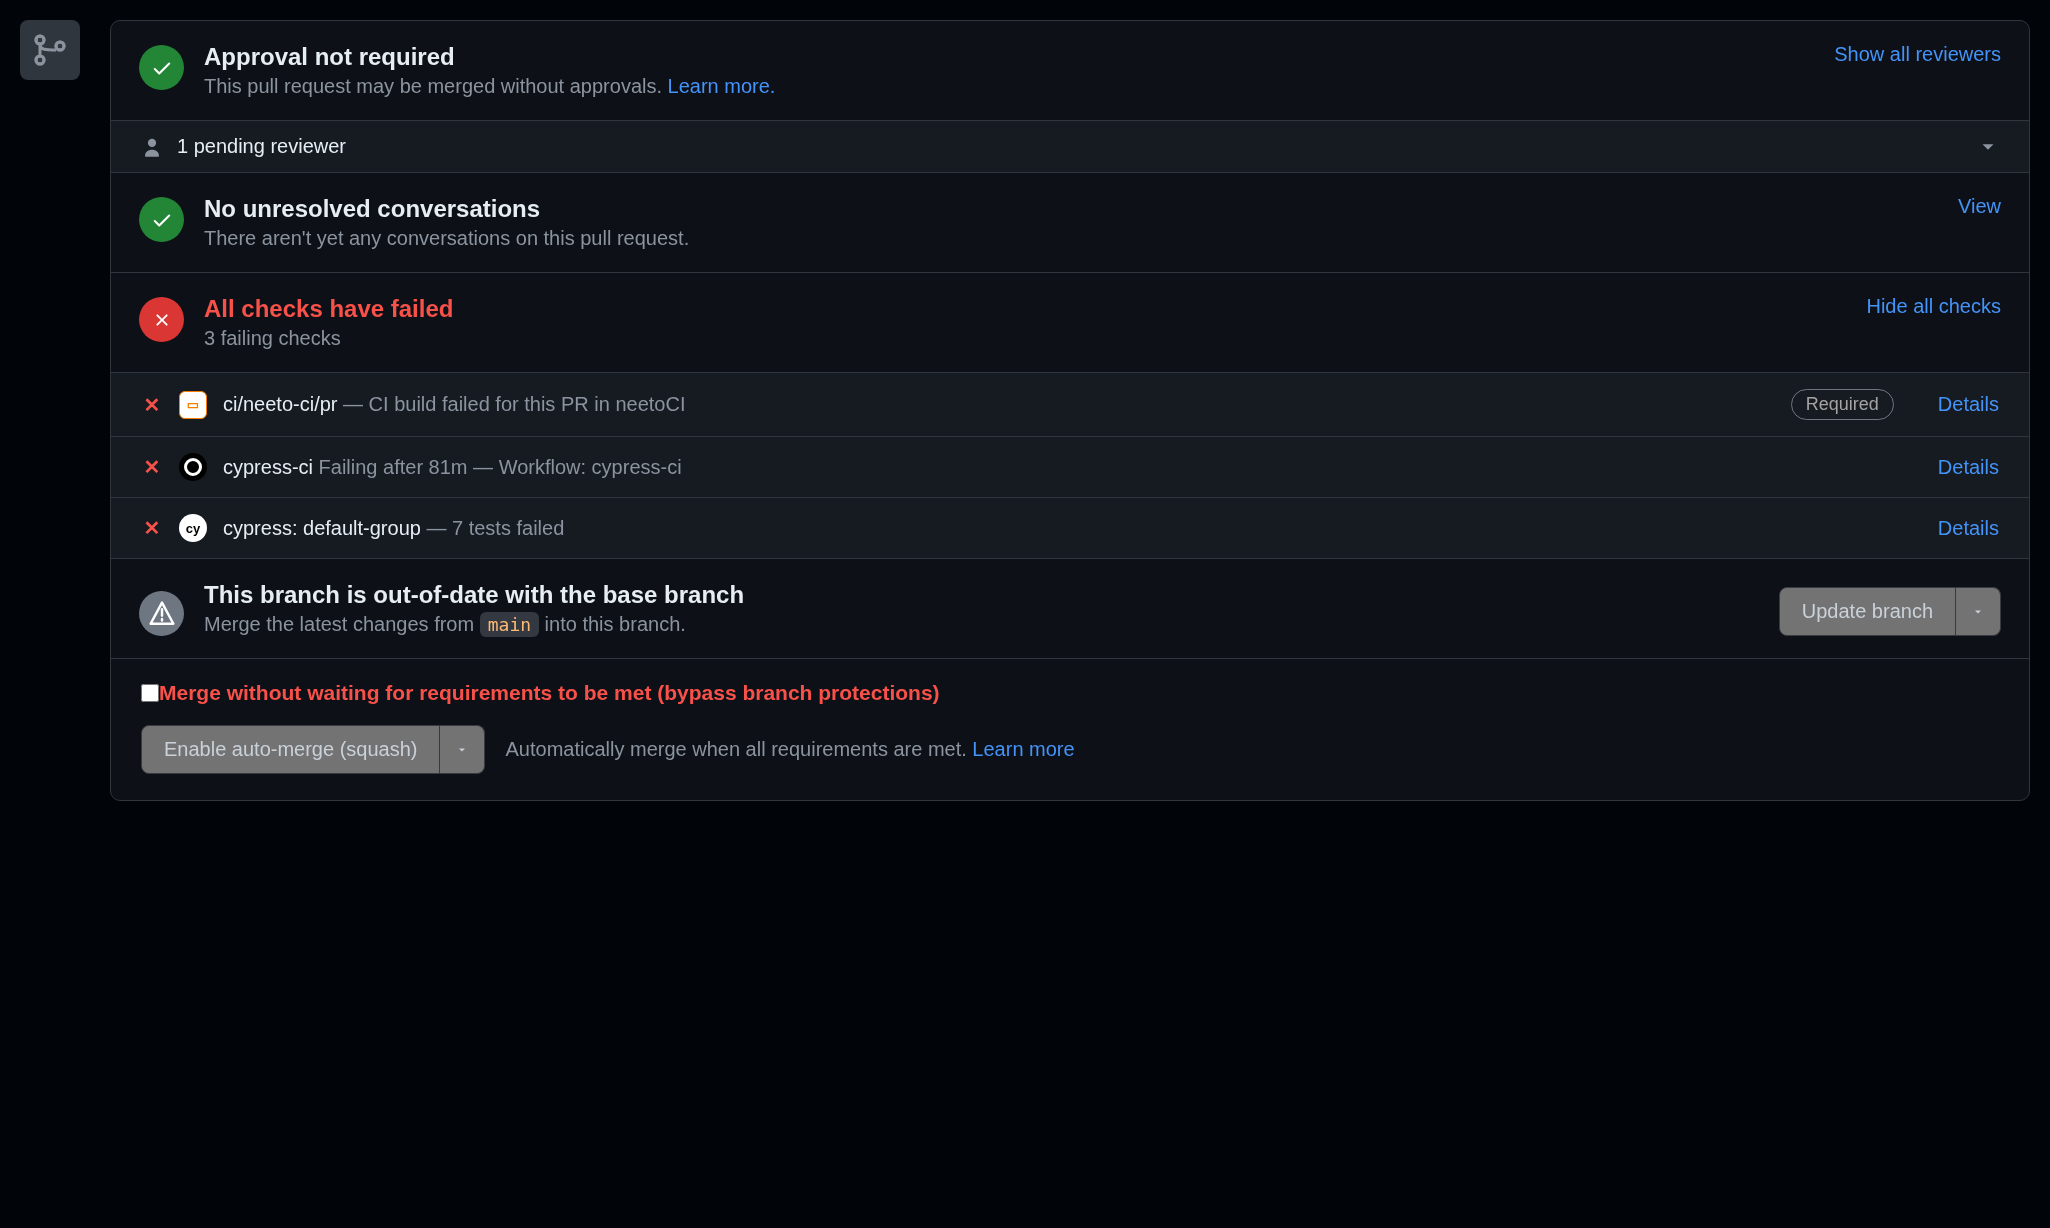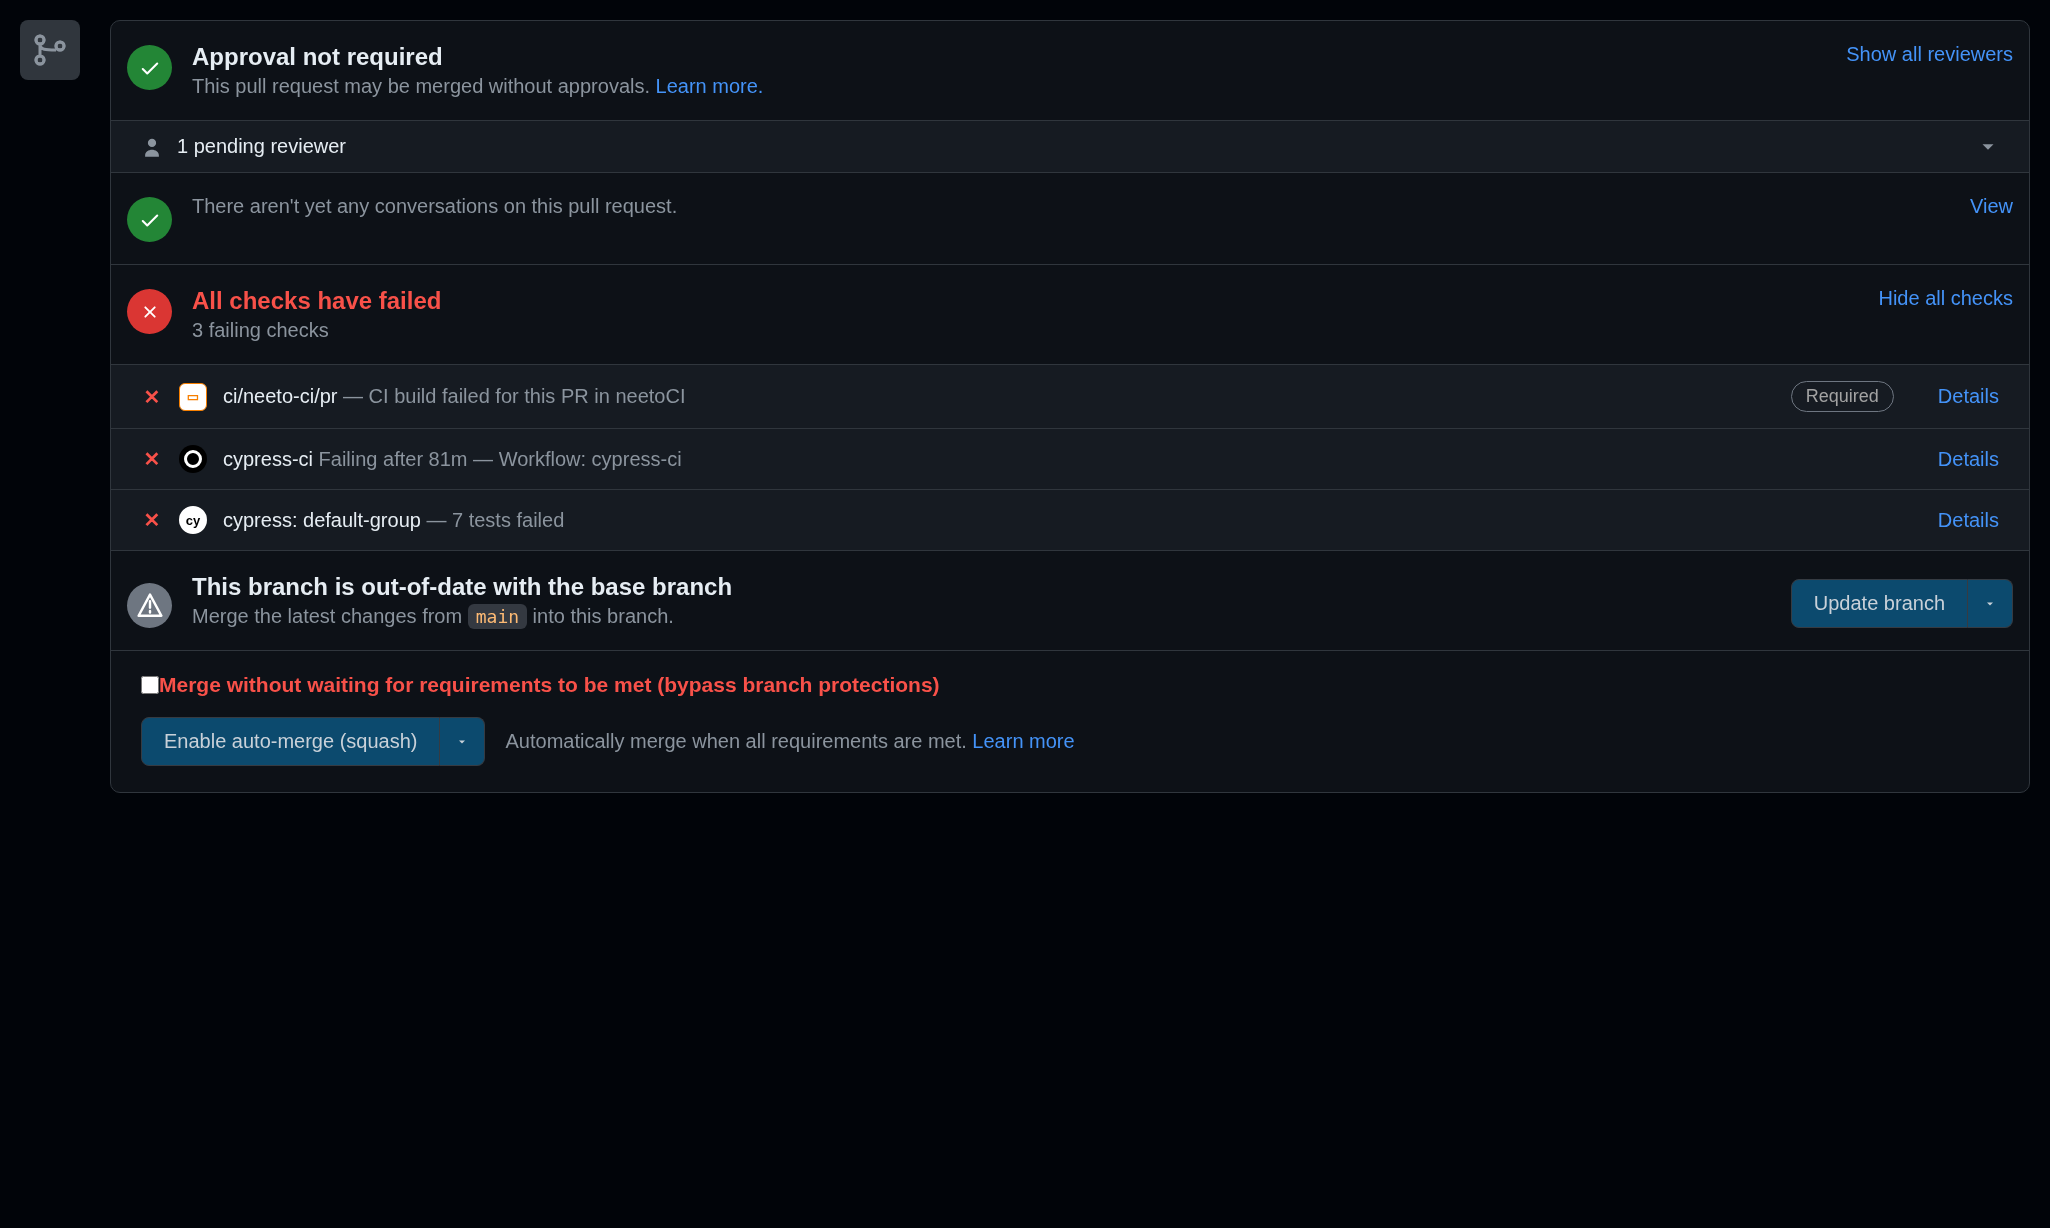--- a/index.html
+++ b/index.html
@@ -39,21 +39,21 @@
   .panel::after {
     content:"";
     position: absolute;
     left: -10px; top: 23px;
     width: 0; height: 0;
     border-top: 11px solid transparent;
     border-bottom: 11px solid transparent;
     border-right: 11px solid #0d1117;
   }
   .section {
-    padding: 22px 16px;
+    padding: 22px 28px;
     border-bottom: 1px solid #30363d;
     display: flex;
     align-items: flex-start;
     gap: 20px;
   }
   .section:last-child { border-bottom: none; }
   .status-circle {
     width: 45px; height: 45px; border-radius: 50%;
     display: flex; align-items: center; justify-content: center;
     flex-shrink: 0; margin-top: 2px;
@@ -97,21 +97,21 @@
   .app-cypress-ci .ring{width:18px;height:18px;border:3px solid #fff;border-radius:50%;}
   .app-cypress { background:#fff; color:#000; border-radius:50%; }
   .check-name { font-weight: 400; color: #e6edf3; }
   .check-desc { color: #8b949e; }
   .badge-req {
     border: 1px solid #6e7681; border-radius: 20px;
     padding: 4px 14px; font-size: 18px; color: #a3a3a3; margin-left: auto;
   }
   .btn-group { margin-left: auto; display:flex; }
   .btn {
-    background: #0c4a6e; color: #c9d1d9;
+    background: #737373; color: #c9d1d9;
     border: 1px solid #363b42; padding: 12px 22px;
     font-size: 20px; font-weight: 500; cursor: pointer;
     display: inline-flex; align-items: center; gap: 8px;
   }
   .btn.main { border-radius: 8px 0 0 8px; }
   .btn.drop { border-radius: 0 8px 8px 0; border-left: none; padding: 12px 16px;}
   .bypass-row {
     padding: 22px 30px 10px;
     display: flex; align-items: center; 
     font-size: 21px; font-weight: 600; color: #f85149;
@@ -169,20 +169,21 @@
         </svg>
     </div>
 
     <div class="section">
       <div class="status-circle green">
         <svg width="22" height="22" viewBox="0 0 16 16" fill="#fff">
             <path d="M13.78 4.22a.75.75 0 010 1.06l-7.25 7.25a.75.75 0 01-1.06 0L2.22 9.28a.75.75 0 111.06-1.06L6 10.94l6.72-6.72a.75.75 0 011.06 0z"></path>
           </svg>
       </div>
       <div class="section-body">
+        <div class="h">No unresolved conversations</div>
         <div class="sub">There aren't yet any conversations on this pull request.</div>
       </div>
       <a class="right-link">View</a>
     </div>
 
     <div class="section">
       <div class="status-circle red">
         <svg width="20" height="20" viewBox="0 0 16 16" fill="#fff">
             <path d="M3.72 3.72a.75.75 0 011.06 0L8 6.94l3.22-3.22a.75.75 0 111.06 1.06L9.06 8l3.22 3.22a.75.75 0 11-1.06 1.06L8 9.06l-3.22 3.22a.75.75 0 01-1.06-1.06L6.94 8 3.72 4.78a.75.75 0 010-1.06z"></path>
           </svg>

